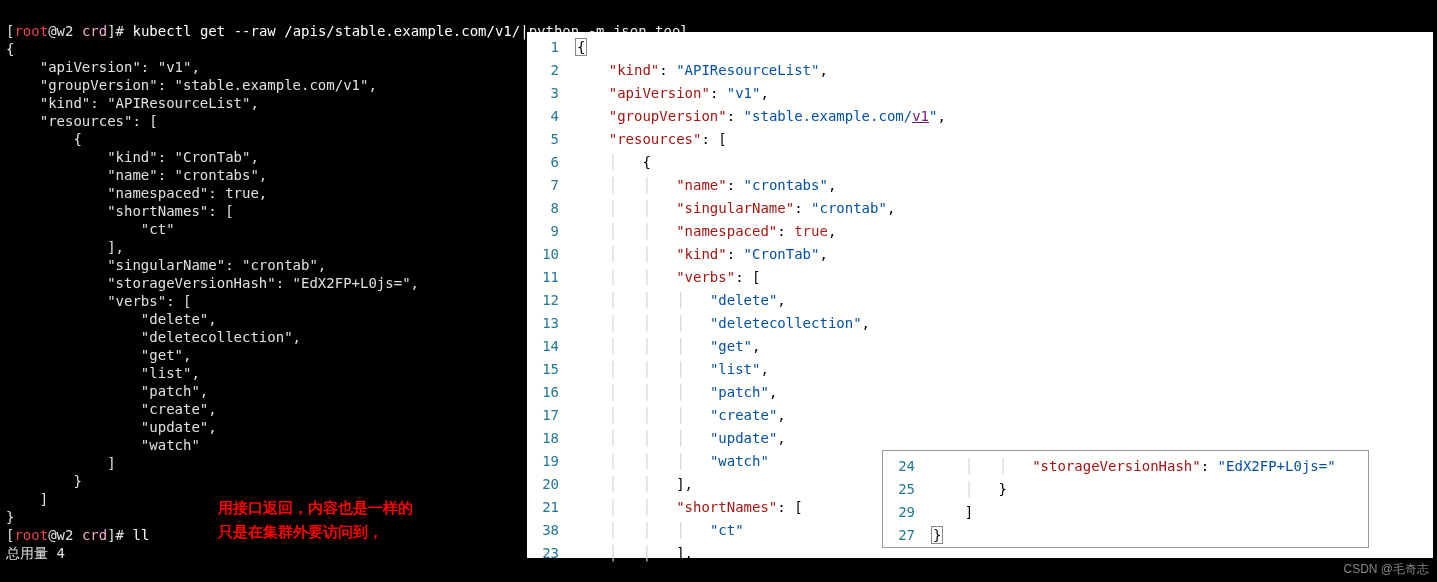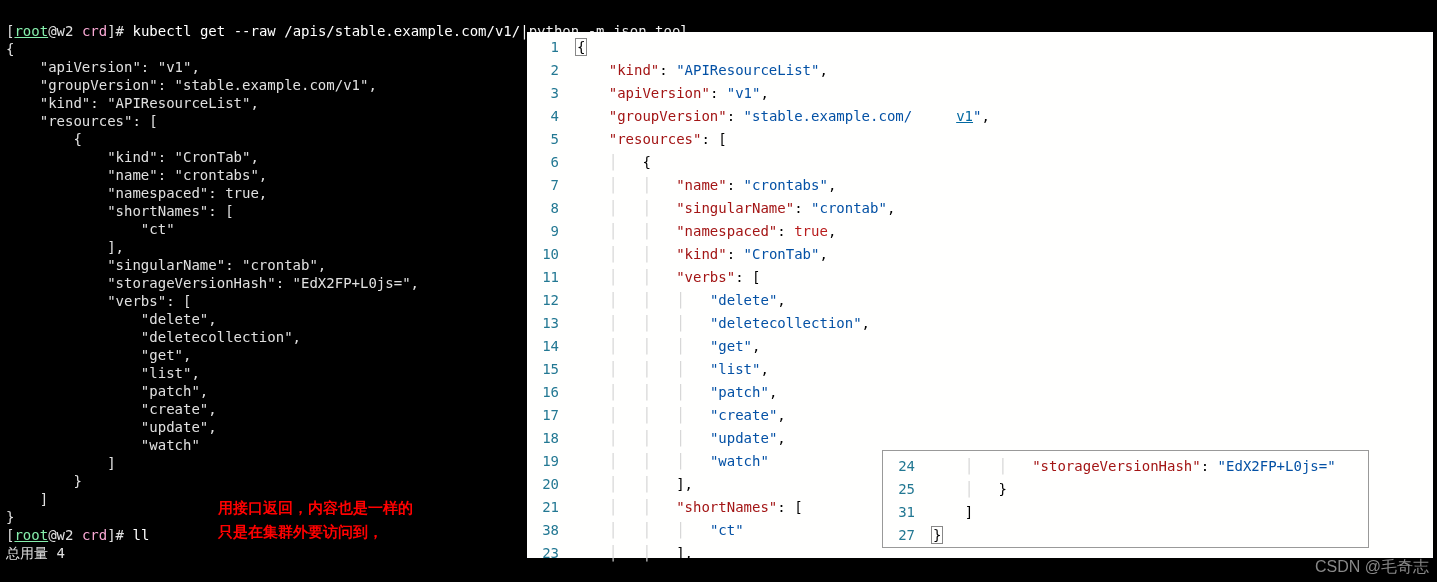--- a/index.html
+++ b/index.html
@@ -18,21 +18,21 @@
       line-height: 18px;
       padding: 4px 6px;
       white-space: pre;
       position: absolute;
       top: 0;
       left: 0;
       width: 100%;
       height: 100%;
     }
     .prompt-open { color: #e0e0e0; }
-    .prompt-root { color: #86efac; text-decoration: underline; }
+    .prompt-root { color: #ef4444; }
     .prompt-at { color: #e0e0e0; }
     .prompt-host { color: #e0e0e0; }
     .prompt-dir { color: #f9a8d4; }
     .white { color: #fff; }
     .red-anno {
       color: #ff0000;
       font-weight: bold;
       font-size: 15px;
       position: absolute;
       left: 218px;
@@ -69,39 +69,39 @@
       flex: 1;
       position: relative;
     }
     .guide { color: #d4d4d4; }
     .brace { color: #000; }
     .key { color: #a31515; }
     .colon { color: #000; }
     .string { color: #0451a5; }
     .bool { color: #b91c1c; }
     .punc { color: #000; }
-    .link { color: #0369a1; text-decoration: underline; margin-left: 44px; }
+    .link { color: #701a75; text-decoration: underline; }
     .inset {
       position: absolute;
       top: 450px;
       left: 882px;
       width: 487px;
       height: 98px;
       background: #fffffe;
       border: 1px solid #999;
       display: flex;
       font-size: 14px;
       line-height: 23px;
     }
     .watermark {
       position: absolute;
       right: 8px;
       bottom: 4px;
       color: #888;
-      font-size: 16px;
+      font-size: 12px;
       font-family: "Microsoft YaHei", sans-serif;
     }
     .cur-brace { border: 1px solid #888; padding: 0 1px; }
   </style>
 </head>
 <body>
 
 <div class="terminal">
 <span><span class="prompt-open">[</span><span class="prompt-root">root</span><span class="prompt-at">@</span><span class="prompt-host">w2</span> <span class="prompt-dir">crd</span><span class="prompt-open">]# </span><span class="white">kubectl get --raw /apis/stable.example.com/v1/|python -m json.tool</span></span>
 <span><span>{</span>
@@ -188,21 +188,21 @@
     <span class="guide">│   │   </span><span class="punc">],</span>
     <span class="guide">│   │   </span><span class="key">"shortNames"</span><span class="colon">: </span><span class="punc">[</span>
     <span class="guide">│   │   │   </span><span class="string">"ct"</span>
     <span class="guide">│   │   </span><span class="punc">],</span></div>
 </div>
 
 <div class="inset">
   <div class="gutter">
     <span class="ln">24</span>
     <span class="ln">25</span>
-    <span class="ln">31</span>
+    <span class="ln">29</span>
     <span class="ln">27</span>
   </div>
   <div class="code">    <span class="guide">│   │   </span><span class="key">"storageVersionHash"</span><span class="colon">: </span><span class="string">"EdX2FP+L0js="</span>
     <span class="guide">│   </span><span class="brace">}</span>
     <span class="punc">]</span>
 <span class="cur-brace brace">}</span></div>
 </div>
 
 <div class="watermark">CSDN @毛奇志</div>
 

